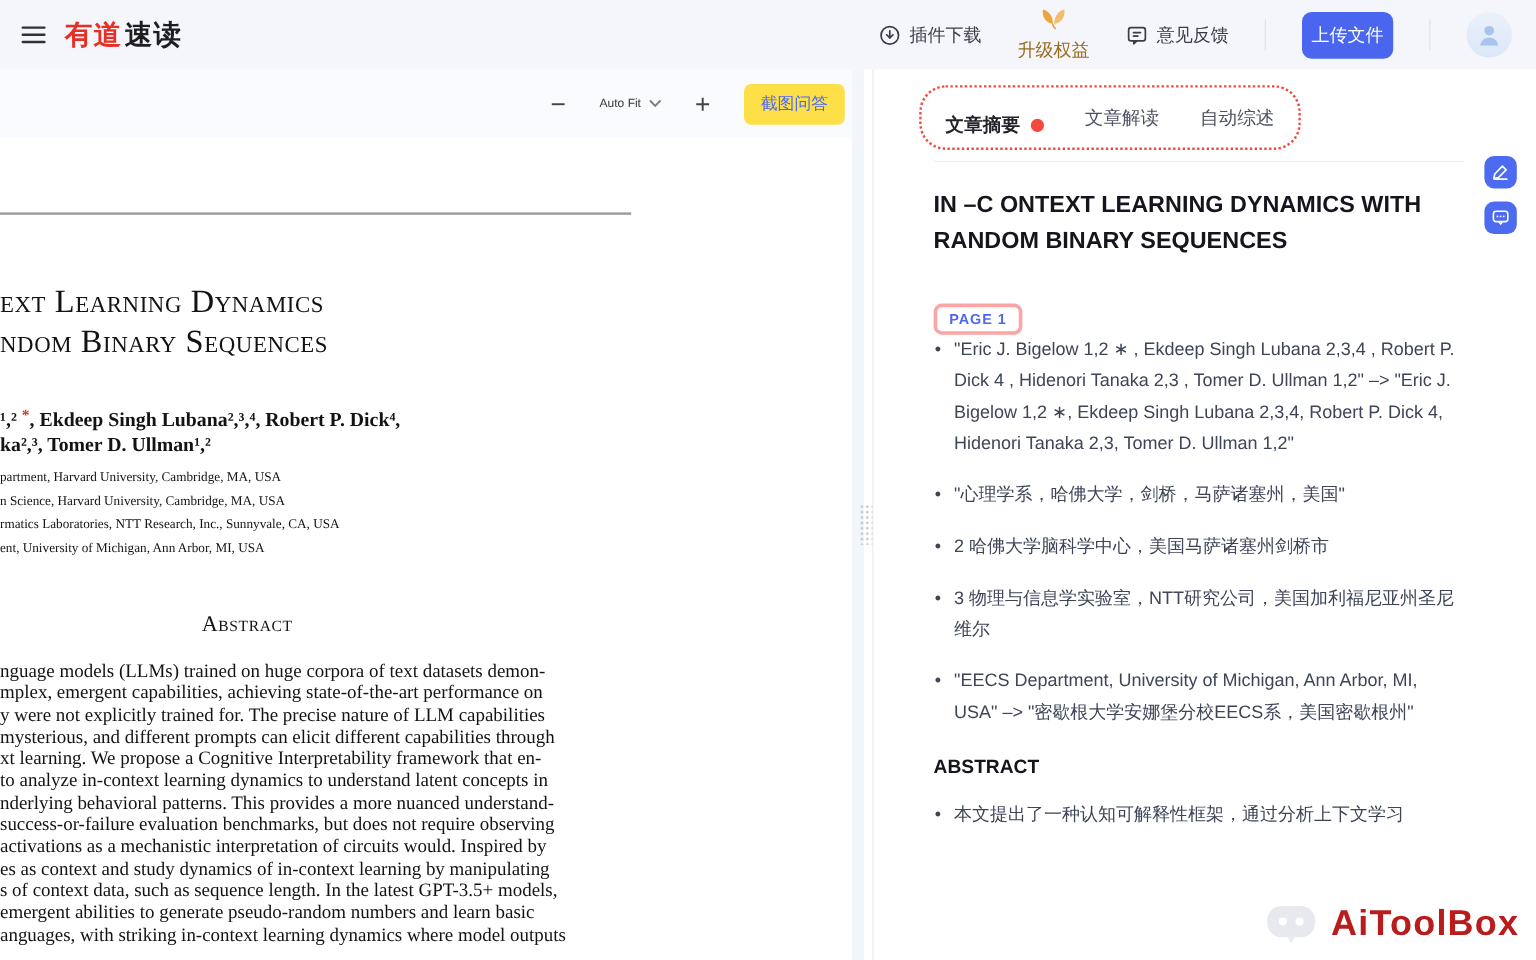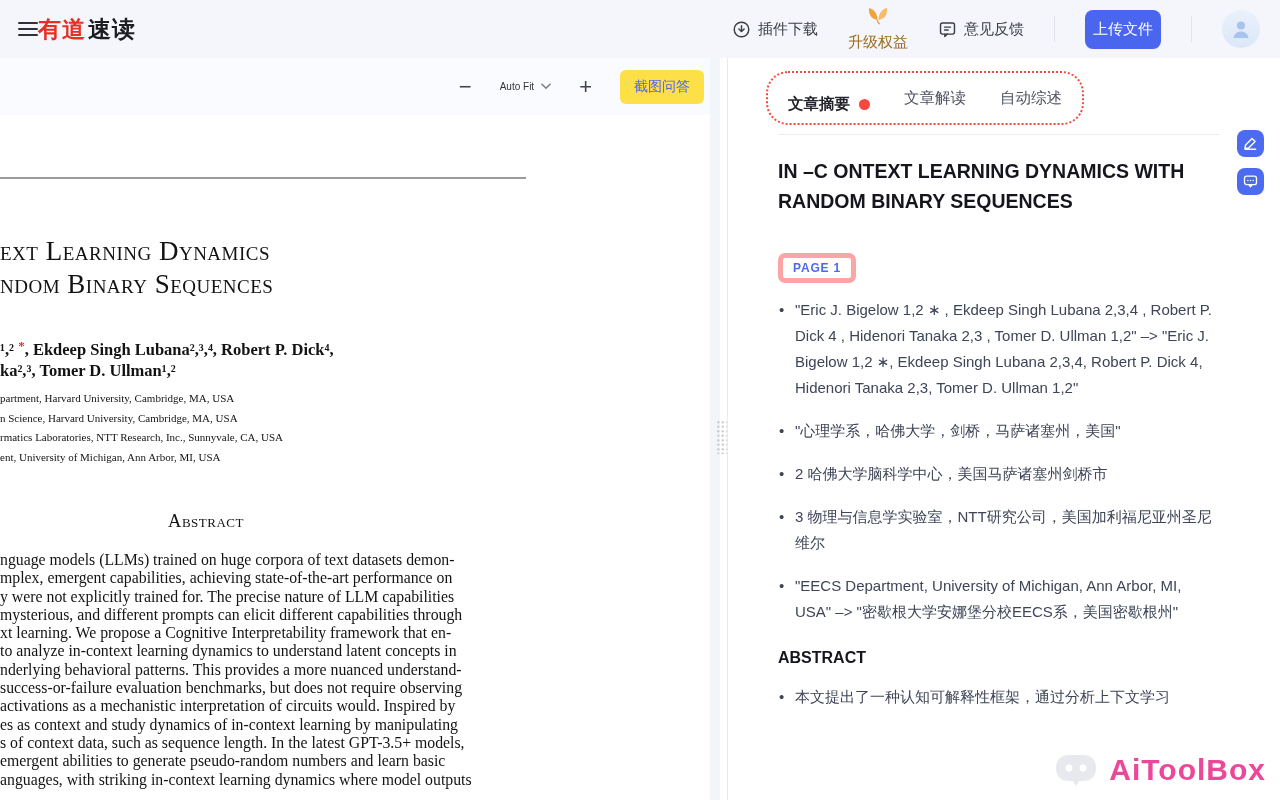--- a/index.html
+++ b/index.html
@@ -2,21 +2,21 @@
 <html><head>
 <meta charset="utf-8">
 <style>
   * { margin:0; padding:0; box-sizing:border-box; }
   html,body { width:1280px; height:800px; overflow:hidden; background:#fff;
               font-family:"Liberation Sans", sans-serif; }
 
   
   .app-header { height:58px; background:#f4f6fc; display:flex; align-items:center;
                 justify-content:space-between; padding:0 20px 0 18px; }
-  .h-left { display:flex; align-items:center; }
+  .h-left { display:flex; align-items:center; gap:16px; }
   .hamburger { width:20px; height:14px; display:flex; flex-direction:column;
                justify-content:space-between; cursor:pointer; }
   .hamburger i { display:block; height:2px; background:#2e3138; border-radius:1px; }
   .logo { font-size:23px; font-weight:800; letter-spacing:1px; }
   .logo .red { color:#e53026; margin-right:2px; }
   .logo .dark { color:#1e1e22; }
   .h-right { display:flex; align-items:center; gap:30px; }
   .nav-item { display:flex; align-items:center; gap:7px; font-size:15px;
               color:#3a3d46; cursor:pointer; }
   .nav-item.gold { color:#9b6c1d;flex-direction:column; }
@@ -70,37 +70,37 @@
   
   .tabs-pill { display:inline-flex; align-items:center; gap:34px; margin:13px 0 0 38px;
                border:2px dotted #f5493d; border-radius:22px; padding:8px 20px; }
   .tab { font-size:15.5px; color:#4e5160; cursor:pointer; display:flex; align-items:center; }
   .tab.active { color:#23242b; font-weight:bold;margin-top:13px; }
   .tab-dot { width:11px; height:11px; border-radius:50%; background:#f5493d; margin-left:9px; }
   .tab-underline { height:1px; background:#ededf1; margin:9px 60px 0 50px; }
   .sum-content { padding:21px 62px 0 50px; }
   .sum-title { font-size:19.5px; font-weight:700; color:#15151e; line-height:30px;
                margin-bottom:37px; }
-  .page-badge { display:inline-block; border:5px solid #fca5a5; color:#4d68f0;
+  .page-badge { display:inline-block; border:3px solid #fca5a5; color:#4d68f0;
                 font-size:12px; font-weight:700; letter-spacing:.8px; padding:3px 10px;
-                border-radius:7px; margin-bottom:14px; cursor:pointer; }
+                border-radius:7px; cursor:pointer; }
   .sum-list { list-style:none; }
   .sum-list li { position:relative; padding-left:17px; margin-bottom:17px;
                  font-size:15px; line-height:26px; color:#3e4557; }
   .sum-list li::before { content:"•"; position:absolute; left:1px; top:0; color:#3e4557; }
   .sum-abs-head { font-size:16px; font-weight:700; color:#15151e; margin:24px 0 17px; }
 
   .fab { position:absolute; right:16px; width:27px; height:27px; background:#4c6bf0;
          border-radius:8px; display:flex; align-items:center; justify-content:center;
          cursor:pointer; }
   .fab-edit { top:72px; }
   .fab-comment { top:110px; }
 
   .watermark { position:absolute; right:14px; bottom:12px; display:flex;
-               align-items:center; gap:10px; color:#ec4899; font-size:30px;
+               align-items:center; gap:10px; color:#b91c1c; font-size:30px;
                font-weight:800; letter-spacing:1px; }
 </style>
 </head>
 <body>
 
 <header class="app-header">
   <div class="h-left">
     <div class="hamburger">
         <i></i>
         <i></i>

